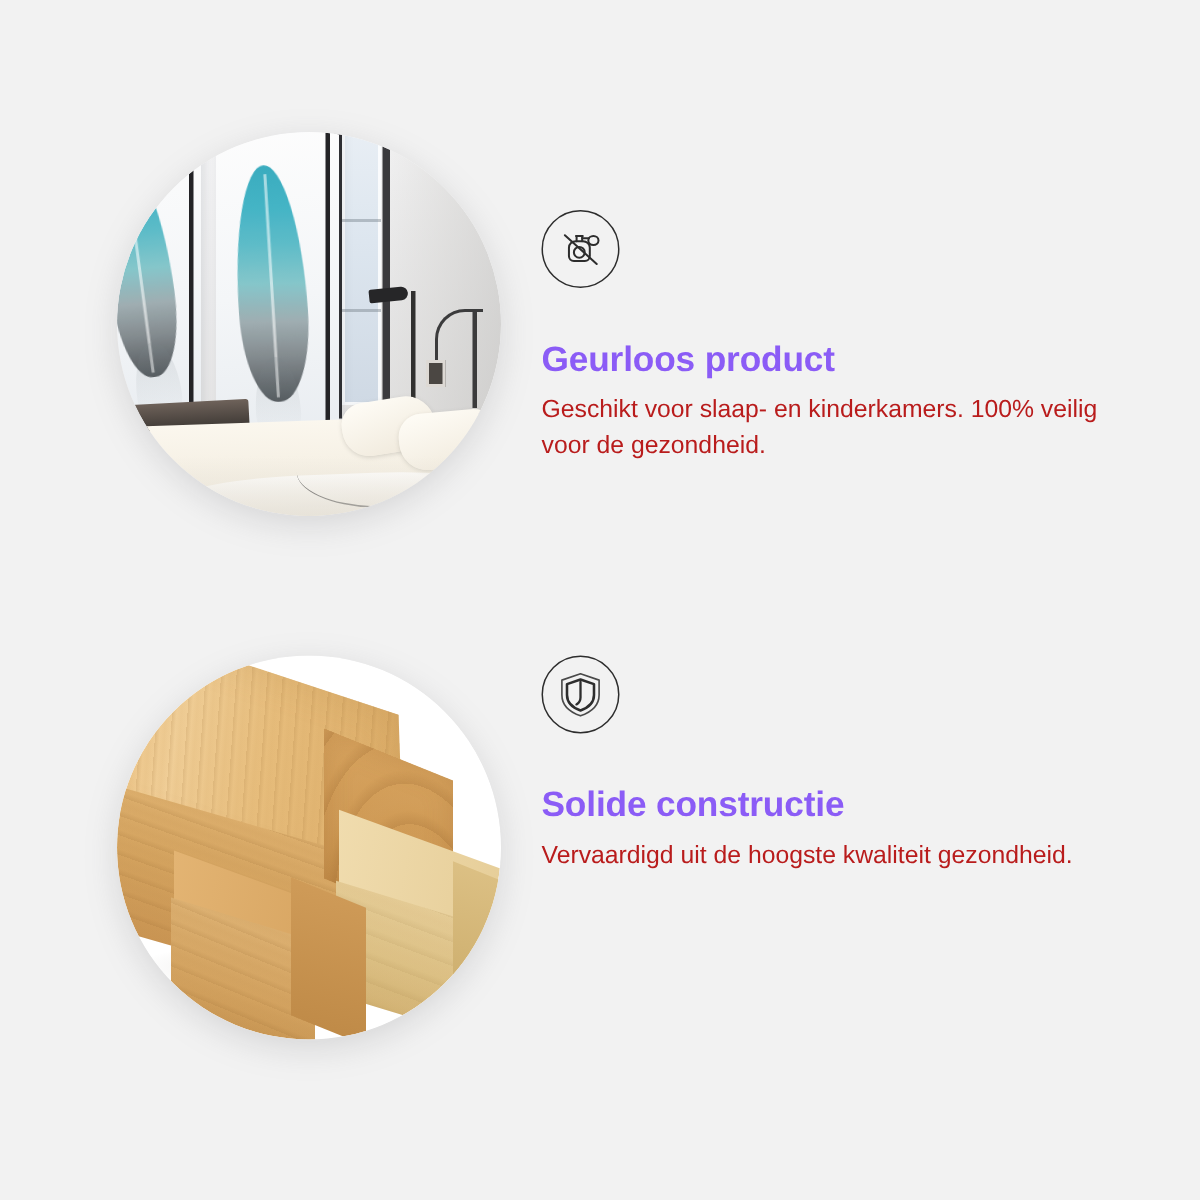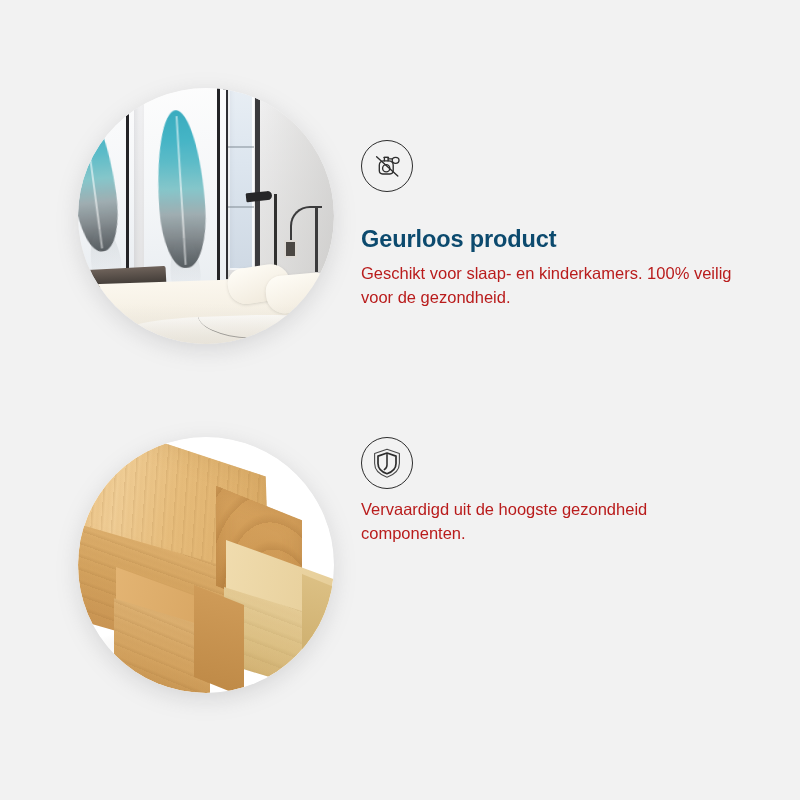--- a/index.html
+++ b/index.html
@@ -383,21 +383,21 @@
     align-items: center;
     justify-content: center;
     box-sizing: border-box;
   }
   .icon-circle svg { display: block; }
 
   .feature-title {
     margin: 0;
     font-size: 23.5px;
     font-weight: 700;
-    color: #0c4a6e;
+    color: #8b5cf6;
     letter-spacing: -0.1px;
     line-height: 1.2;
   }
   #feature-1 .feature-title { margin-top: 33px; }
   #feature-2 .feature-title { margin-top: 33px; }
 
   .feature-desc {
     margin: 9px 0 0 0;
     font-size: 16.5px;
     color: #b91c1c;
@@ -515,18 +515,19 @@
                      C9.1 28.8 3.6 24.2 3.6 17.3 L3.6 7.4 Z" stroke-width="1.1" opacity="0.85"></path>
 
             <path d="M16 7.0 L25.0 10.1 L25.0 17.4 C25.0 22.5 21.0 25.9 16 27.7
                      C11.0 25.9 7.0 22.5 7.0 17.4 L7.0 10.1 Z" stroke-width="1.7"></path>
 
             <path d="M16 8.6 L16 19.0 C16 21.2 15.0 22.6 13.3 23.6" stroke-width="1.55"></path>
           </g>
         </svg>
       </div>
 
-
-      <p class="feature-desc">Vervaardigd uit de hoogste gezondheid componenten.</p>
+      <h2 class="feature-title">Solide constructie</h2>
+
+      <p class="feature-desc">Vervaardigd uit de hoogste kwaliteit gezondheid.</p>
     </div>
   </section>
 
 </div>
 
 </body></html>

